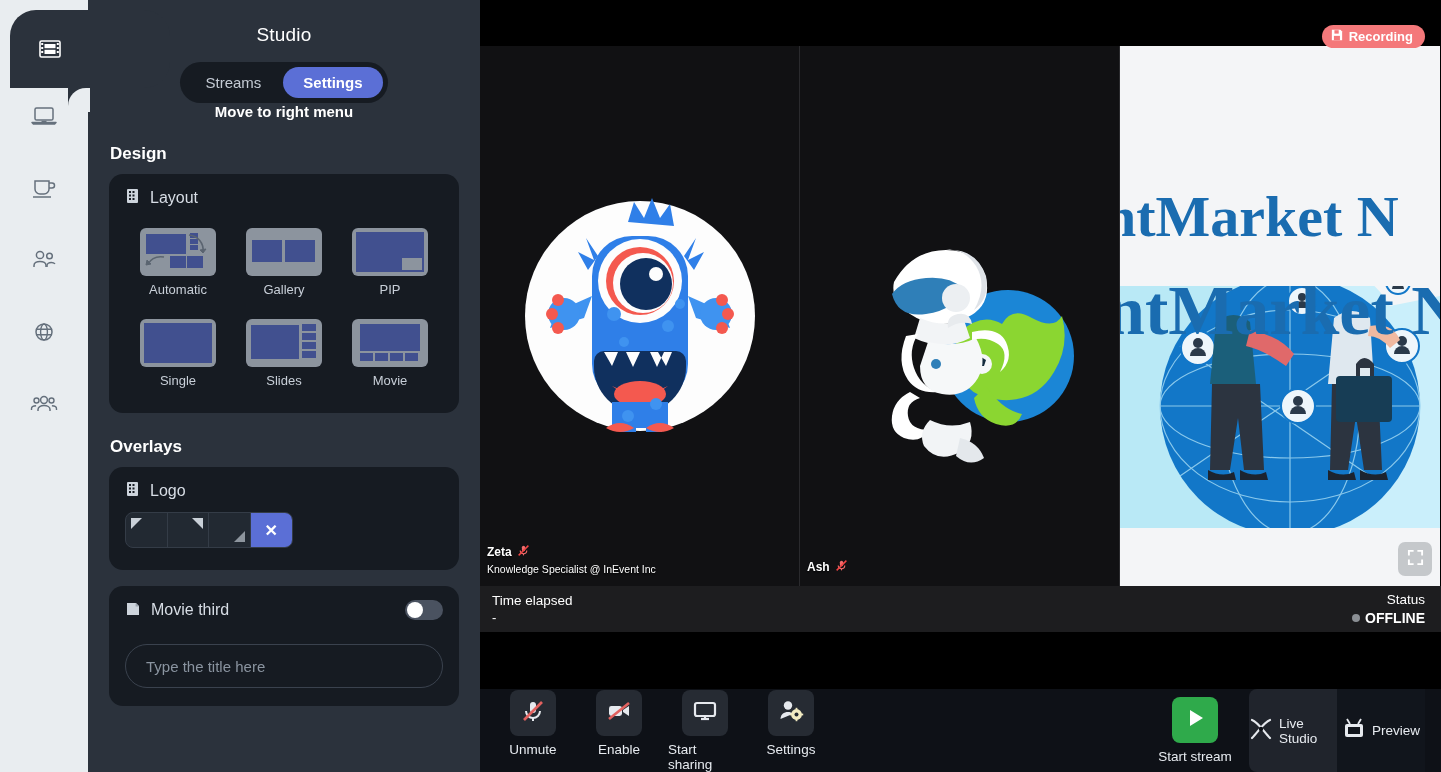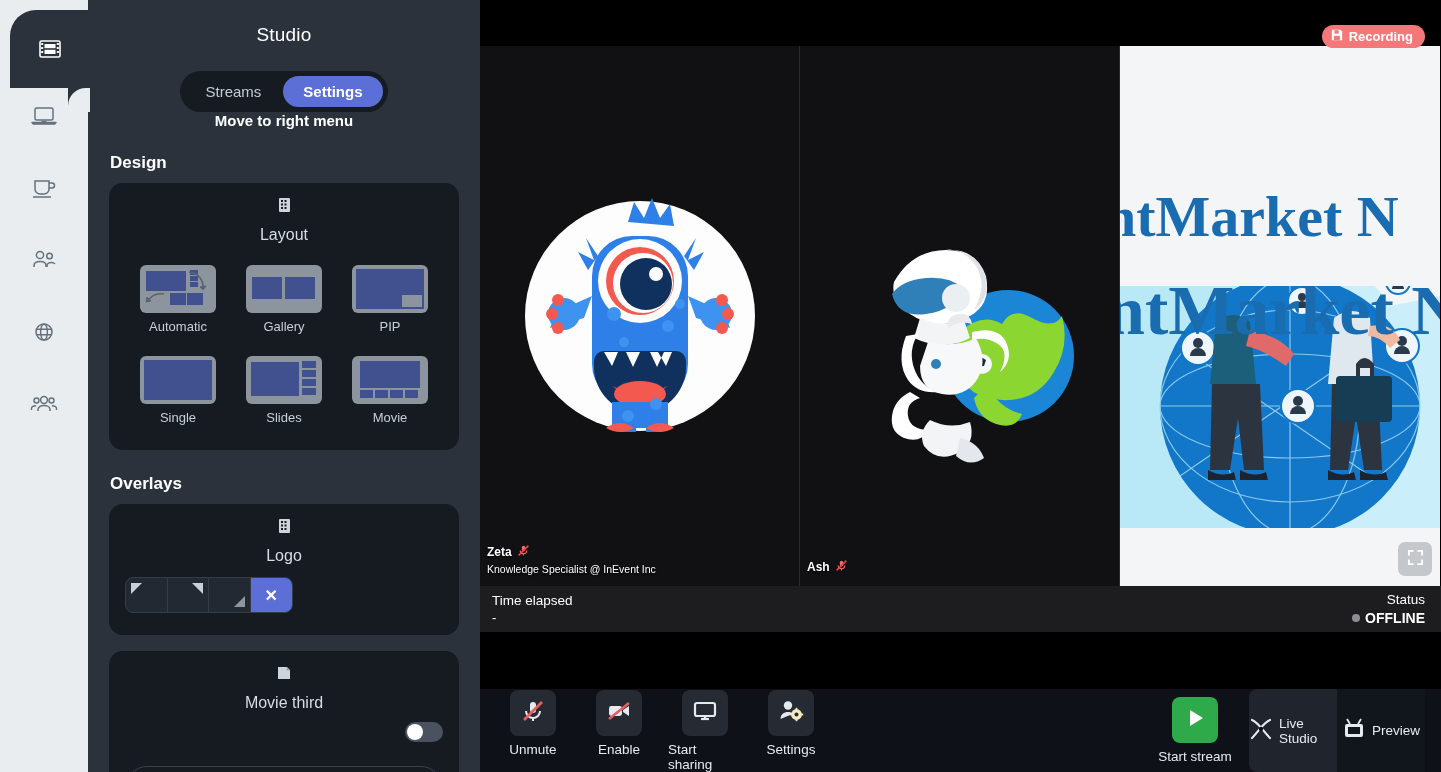--- a/index.html
+++ b/index.html
@@ -43,21 +43,21 @@
   
   .panel {
     width: 392px; flex: 0 0 392px; height: 772px;
     background: #2b323c; overflow: hidden; position: relative; z-index: 2;
   }
   .panel-inner { padding: 0 0 0 0; height: 772px; overflow: hidden; }
   .panel-title {
     text-align: center; color: #fff; font-size: 19px;
     padding-top: 24px; letter-spacing: .2px;
   }
-  .seg-wrap { display: flex; justify-content: center; margin-top: 25px; }
+  .seg-wrap { display: flex; justify-content: center; margin-top: 16px; }
   .seg {
     background: #161b22; border-radius: 22px; padding: 5px;
     display: flex; gap: 2px;
   }
   .seg-btn {
     padding: 7px 20px; border-radius: 18px; font-size: 15px;
     color: #c4cbd4; cursor: pointer; border: none; background: transparent;
     font-family: "Liberation Sans", sans-serif;
   }
   .seg-btn.active { background: #5b6fd6; color: #fff; font-weight: 600; }
@@ -68,21 +68,21 @@
   .sec-title {
     color: #fff; font-size: 17px; font-weight: 700;
     margin: 24px 0 10px 22px;
   }
   .card {
     background: #161b22; border-radius: 14px; margin: 0 21px;
     padding: 14px 16px 18px 16px;
   }
   .card-head {
     display: flex; align-items: center; gap: 10px; color: #d7dde5;
-    font-size: 15px; margin-bottom: 12px; flex-direction: column;
+    font-size: 15px; margin-bottom: 12px;
   }
   .card-head .ttl { font-size: 16px; }
 
   .layout-grid {
     display: grid; grid-template-columns: repeat(3, 1fr);
     row-gap: 6px; justify-items: center;
   }
   .layout-cell {
     width: 104px; padding: 6px 4px 4px 4px; border-radius: 10px;
     display: flex; flex-direction: column; align-items: center;

